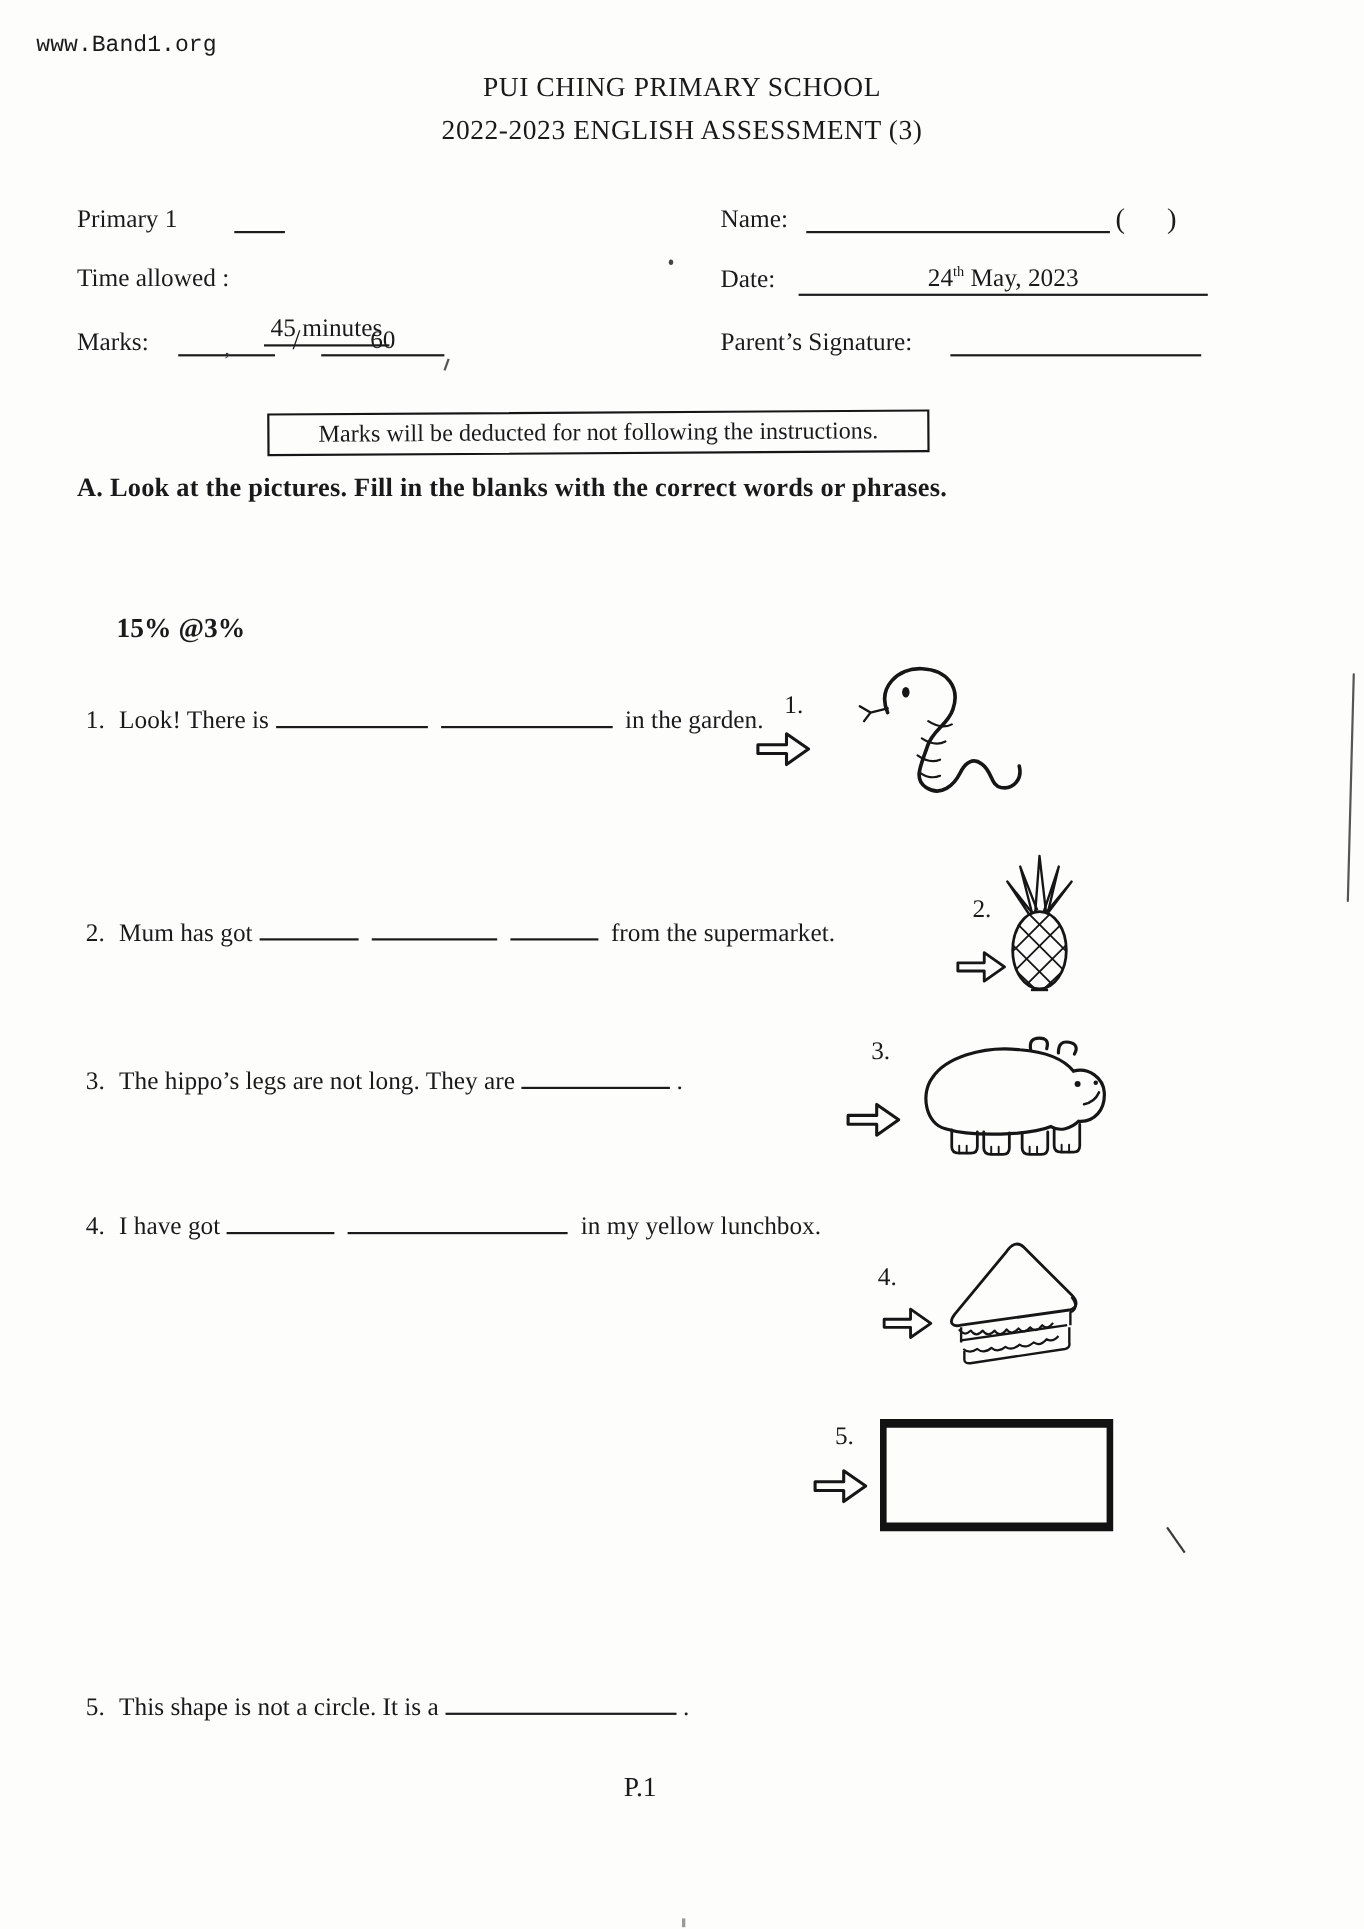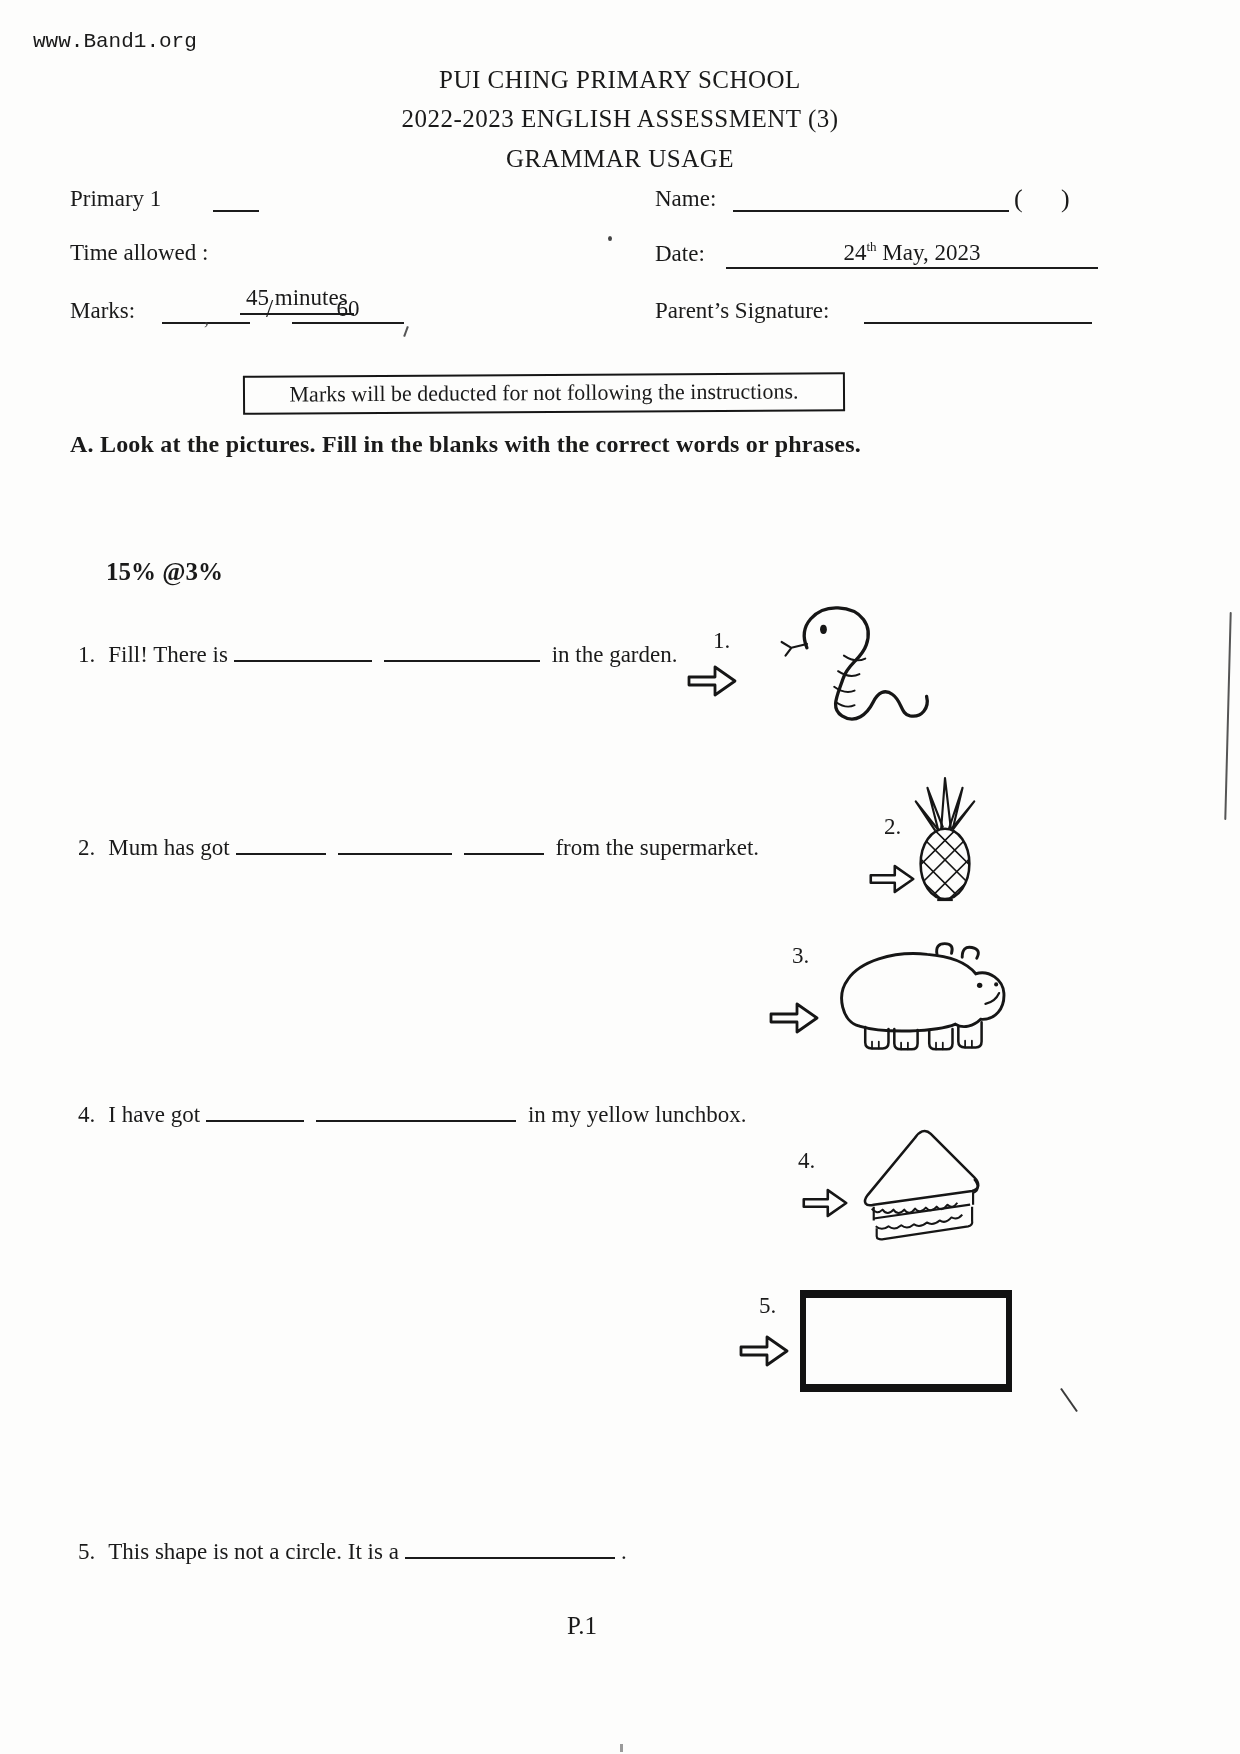--- a/index.html
+++ b/index.html
@@ -41,21 +41,20 @@
 </style>
 </head>
 <body>
 
 <div class="page">
 
   <div class="abs sans" style="left:33px;top:30px;font-size:21px;">www.Band1.org</div>
 
   <div class="abs center t-school">PUI CHING PRIMARY SCHOOL</div>
   <div class="abs center t-assess">2022-2023 ENGLISH ASSESSMENT (3)</div>
-  <div class="abs center t-paper">GRAMMAR USAGE</div>
 
   <div class="abs info" style="left:70px;top:186px;">Primary 1</div>
   <span class="blank" style="left:213px;top:188px;width:46px;height:22px;"></span>
   <div class="abs info" style="left:655px;top:186px;">Name:</div>
   <span class="blank" style="left:733px;top:186px;width:276px;height:24px;"></span>
   <div class="abs info" style="left:1014px;top:184px;font-size:26px;">(</div>
   <div class="abs info" style="left:1061px;top:184px;font-size:26px;">)</div>
 
   <div class="abs info" style="left:70px;top:240px;text-align:right;">Time allowed :</div>
   <div class="abs info ul-text" style="left:240px;top:241px;margin-top:44px;">45 minutes</div>
@@ -71,21 +70,21 @@
   <div class="date-line" style="left:292px;top:296px;width:112px;height:26px;">60</div>
   <div class="abs info" style="left:655px;top:298px;">Parent’s Signature:</div>
   <span class="blank" style="left:864px;top:298px;width:228px;height:24px;"></span>
 
   <div class="notice">Marks will be deducted for not following the instructions.</div>
 
   <div class="abs secA">A. Look at the pictures. Fill in the blanks with the correct words or phrases.</div>
   <div class="abs marksnote">15% @3%</div>
 
   <div class="qrow" style="left:78px;top:640px;">
-    <span class="qnum">1.</span><span>Fill! There is</span><span class="blank-inline" style="width:138px;"></span><span class="blank-inline" style="width:156px;"></span> <span>in the garden.</span>
+    <span class="qnum">1.</span><span>Look! There is</span><span class="blank-inline" style="width:138px;"></span><span class="blank-inline" style="width:156px;"></span> <span>in the garden.</span>
   </div>
   <div class="piclabel" style="left:713px;top:628px;">1.</div>
   <svg style="left:686px;top:663px;" width="52" height="36" viewBox="0 0 52 36">
     <path d="M3,14 L29,14 L29,4 L49,18 L29,32 L29,22 L3,22 Z" fill="#fdfdfc" stroke="#161616" stroke-width="2.8" stroke-linejoin="round"></path>
   </svg>
   <svg style="left:768px;top:598px;" width="180" height="158" viewBox="0 0 185 160">
     <g fill="none" stroke="#161616" stroke-width="3.4" stroke-linecap="round">
       <path d="M40,50 C30,26 50,8 72,9 C96,10 108,27 101,47 C96,62 82,66 77,82 C71,100 64,112 76,120 C90,129 102,118 108,106 C113,96 120,92 128,98 C138,105 136,118 146,120 C158,122 166,112 163,100"></path>
       <path d="M40,46 L24,50 M24,50 L14,44 M24,50 L18,58" stroke-width="2.2"></path>
       <path d="M78,58 q12,8 22,3 M72,74 q12,8 22,3 M68,90 q11,8 21,4 M70,106 q10,7 19,3" stroke-width="2"></path>
@@ -116,20 +115,23 @@
         <path d="M36,59 L40,6 L46,58"></path>
         <path d="M33,59 L22,16 L38,57"></path>
         <path d="M44,58 L58,16 L48,58"></path>
         <path d="M30,60 L10,30 L33,59"></path>
         <path d="M48,59 L70,30 L46,59"></path>
       </g>
       <path d="M32,131 L48,131" stroke-width="2.4"></path>
     </g>
   </svg>
 
+  <div class="qrow" style="left:78px;top:968px;">
+    <span class="qnum">3.</span><span>The hippo’s legs are not long. They are</span><span class="blank-inline" style="width:135px;"></span><span>.</span>
+  </div>
   <div class="piclabel" style="left:792px;top:943px;">3.</div>
   <svg style="left:768px;top:1000px;" width="52" height="36" viewBox="0 0 52 36">
     <path d="M3,14 L29,14 L29,4 L49,18 L29,32 L29,22 L3,22 Z" fill="#fdfdfc" stroke="#161616" stroke-width="2.8" stroke-linejoin="round"></path>
   </svg>
   <svg style="left:828px;top:933px;" width="185" height="128" viewBox="0 0 190 132">
     <g fill="none" stroke="#161616" stroke-width="3" stroke-linecap="round">
       <path d="M32,96 C14,92 8,64 20,48 C32,30 66,18 102,22 C128,24 144,32 152,42 C166,38 180,48 181,62 C182,78 172,90 157,89 C150,96 139,99 131,94 C112,102 58,104 32,96"></path>
       <path d="M112,22 q-2,-11 8,-11 q10,0 7,10"></path>
       <path d="M138,25 q0,-12 10,-10 q10,2 5,11"></path>
       <path d="M162,73 Q172,71 176,62" stroke-width="2.4"></path>

